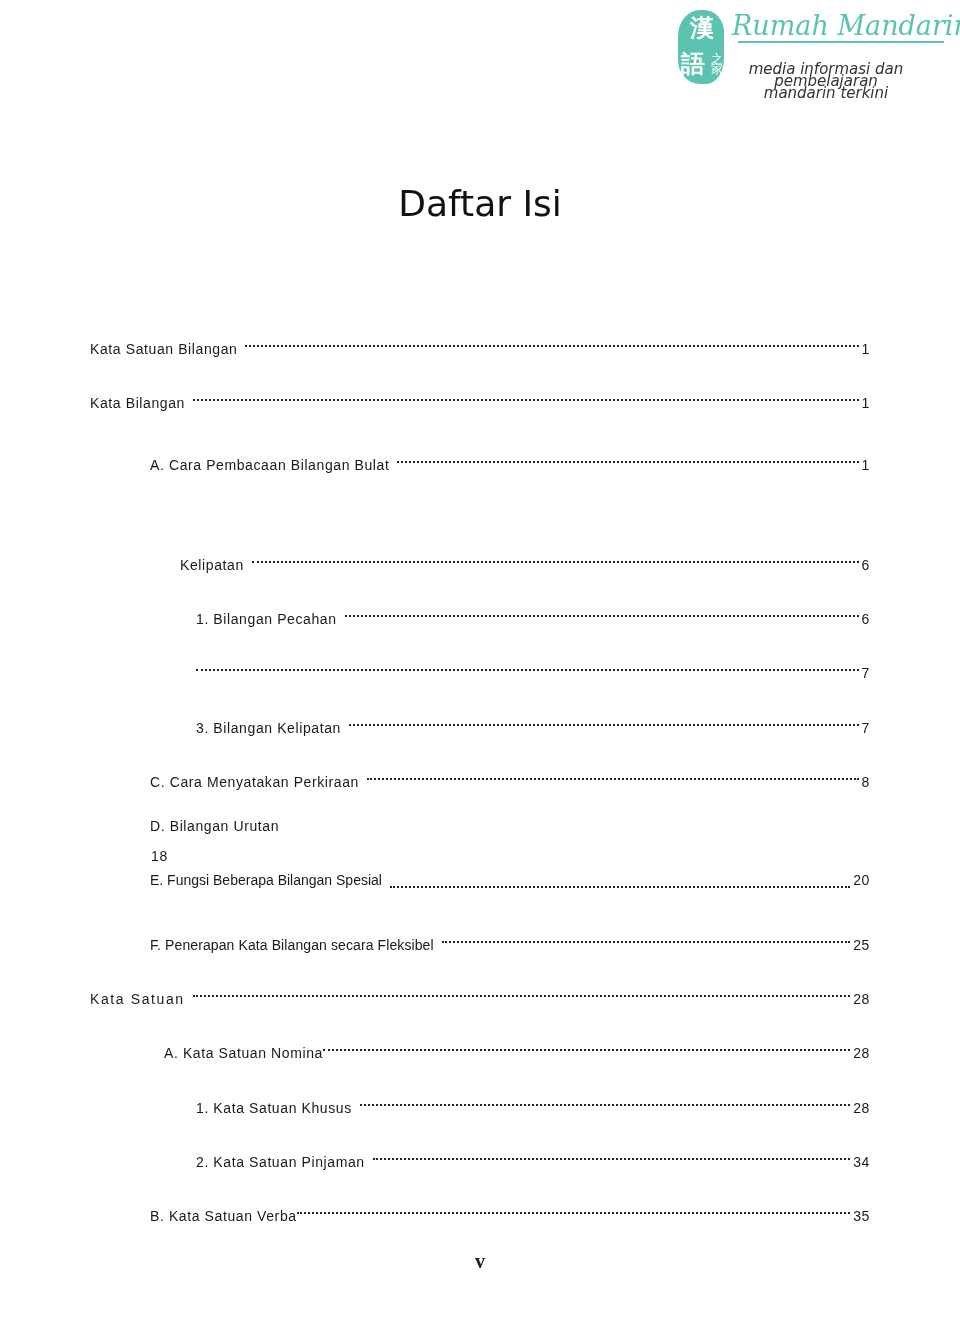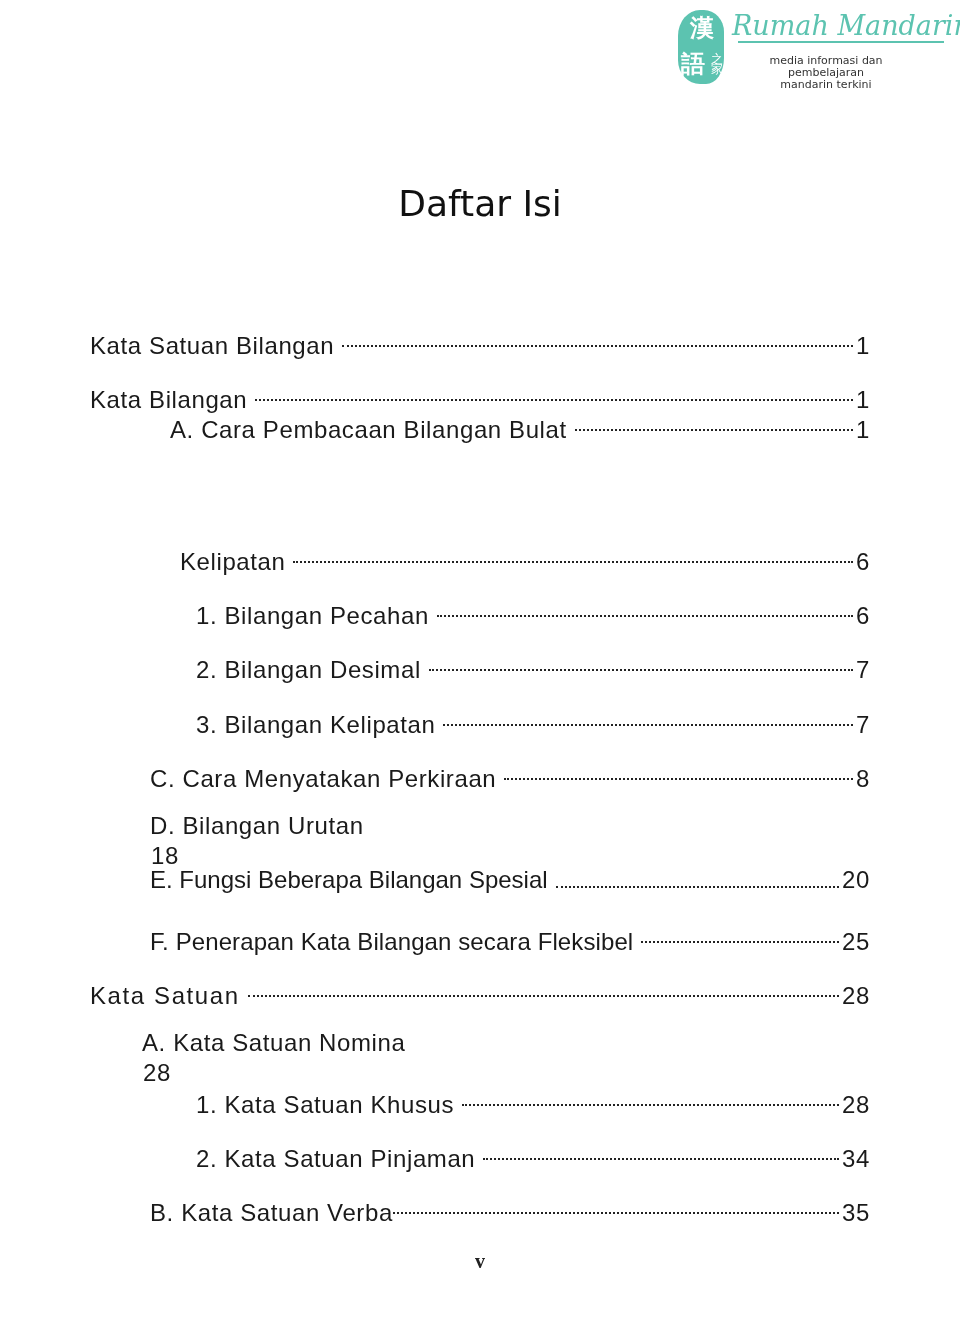--- a/index.html
+++ b/index.html
@@ -74,27 +74,28 @@
       position: absolute;
       left: 60px;
       top: 33px;
       width: 206px;
       height: 2px;
       background: #5cc3b0;
     }
     .logo-tag {
       position: absolute;
       left: 60px;
-      top: 47px;
+      top: 55px;
       width: 176px;
       text-align: center;
       font-family: "DejaVu Sans", sans-serif;
-      font-size: 11px;
+      font-size: 15px;
       line-height: 12px;
       color: #333333;
+      font-style: italic;
     }
     .title {
       position: absolute;
       left: 0;
       top: 180px;
       width: 960px;
       text-align: center;
       font-family: "DejaVu Sans", sans-serif;
       font-size: 36px;
       line-height: 48px;
@@ -104,21 +105,21 @@
       position: absolute;
       left: 0;
       top: 0;
       width: 960px;
     }
     .toc-row {
       position: absolute;
       right: 90px;
       display: flex;
       align-items: baseline;
-      font-size: 24px;
+      font-size: 14px;
       line-height: 30px;
       height: 30px;
       white-space: nowrap;
       letter-spacing: 0.6px;
     }
     .toc-row .label {
       flex: 0 0 auto;
       padding-right: 8px;
     }
     .toc-row .leader {
@@ -175,41 +176,40 @@
   <div class="toc-row" style="top:324px;left:90px;">
     <span class="label">Kata Satuan Bilangan</span>
     <span class="leader"></span>
     <span class="page">1</span>
   </div>
   <div class="toc-row" style="top:378px;left:90px;">
     <span class="label">Kata Bilangan</span>
     <span class="leader"></span>
     <span class="page">1</span>
   </div>
-  <div class="toc-row" style="top:408px;left:150px;margin-left:20px;">
+  <div class="toc-row" style="top:440px;left:150px;">
     <span class="label">A. Cara Pembacaan Bilangan Bulat</span>
     <span class="leader"></span>
     <span class="page">1</span>
   </div>
   <div class="toc-row noleader" style="top:486px;left:150px;">
     <span class="leader"></span>
     <span class="page"></span>
   </div>
   <div class="toc-row" style="top:540px;left:180px;">
     <span class="label">Kelipatan</span>
     <span class="leader"></span>
     <span class="page">6</span>
   </div>
   <div class="toc-row" style="top:594px;left:196px;">
     <span class="label">1. Bilangan Pecahan</span>
     <span class="leader"></span>
     <span class="page">6</span>
   </div>
   <div class="toc-row" style="top:648px;left:196px;">
-    <span class="label">2. Bilangan Desimal</span>
     <span class="leader"></span>
     <span class="page">7</span>
   </div>
   <div class="toc-row" style="top:703px;left:196px;">
     <span class="label">3. Bilangan Kelipatan</span>
     <span class="leader"></span>
     <span class="page">7</span>
   </div>
   <div class="toc-row" style="top:757px;left:150px;">
     <span class="label">C. Cara Menyatakan Perkiraan</span>
@@ -229,21 +229,21 @@
   <div class="toc-row" style="top:920px;left:150px;">
     <span class="label" style="letter-spacing:0.1px;">F. Penerapan Kata Bilangan secara Fleksibel</span>
     <span class="leader"></span>
     <span class="page">25</span>
   </div>
   <div class="toc-row" style="top:974px;left:90px;text-align:center;">
     <span class="label" style="letter-spacing:1.6px;">Kata Satuan</span>
     <span class="leader"></span>
     <span class="page">28</span>
   </div>
-  <div class="toc-row" style="top:1028px;left:142px;flex-direction:column;">
+  <div class="toc-row" style="top:1028px;left:164px;">
     <span class="label" style="padding-right:0;">A. Kata Satuan Nomina</span>
     <span class="leader"></span>
     <span class="page">28</span>
   </div>
   <div class="toc-row" style="top:1083px;left:196px;">
     <span class="label">1. Kata Satuan Khusus</span>
     <span class="leader"></span>
     <span class="page">28</span>
   </div>
   <div class="toc-row" style="top:1137px;left:196px;">

